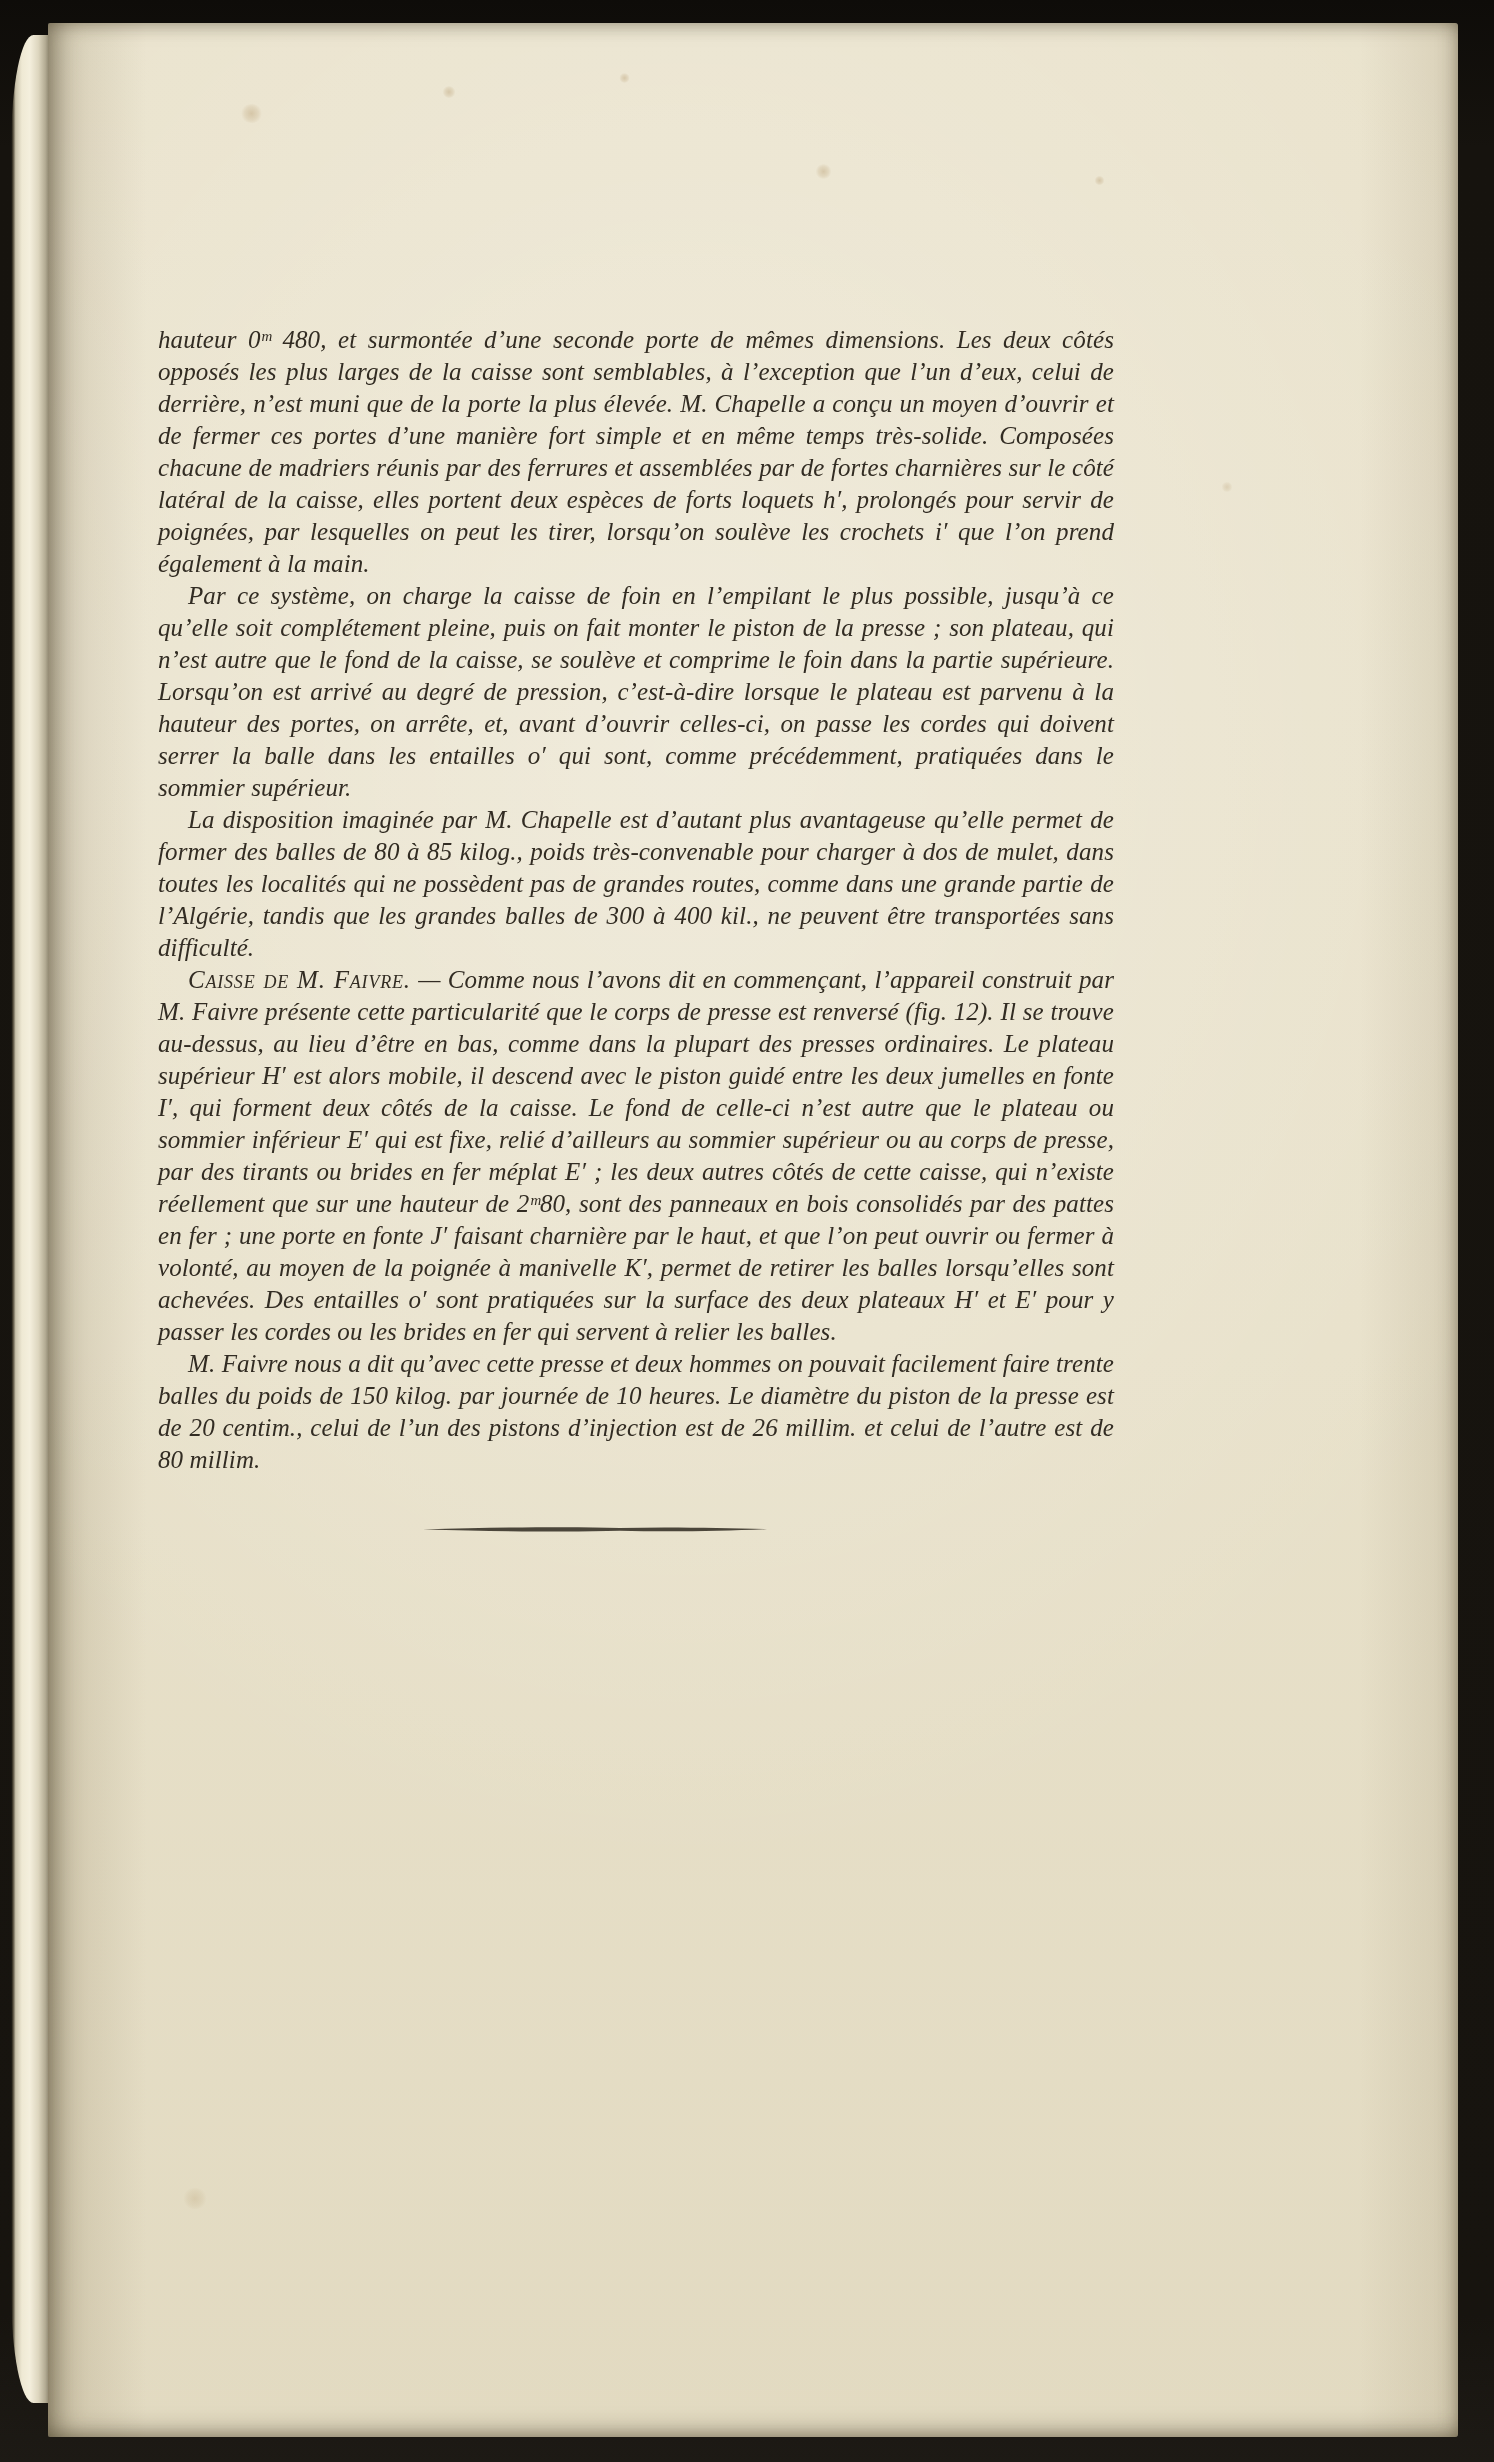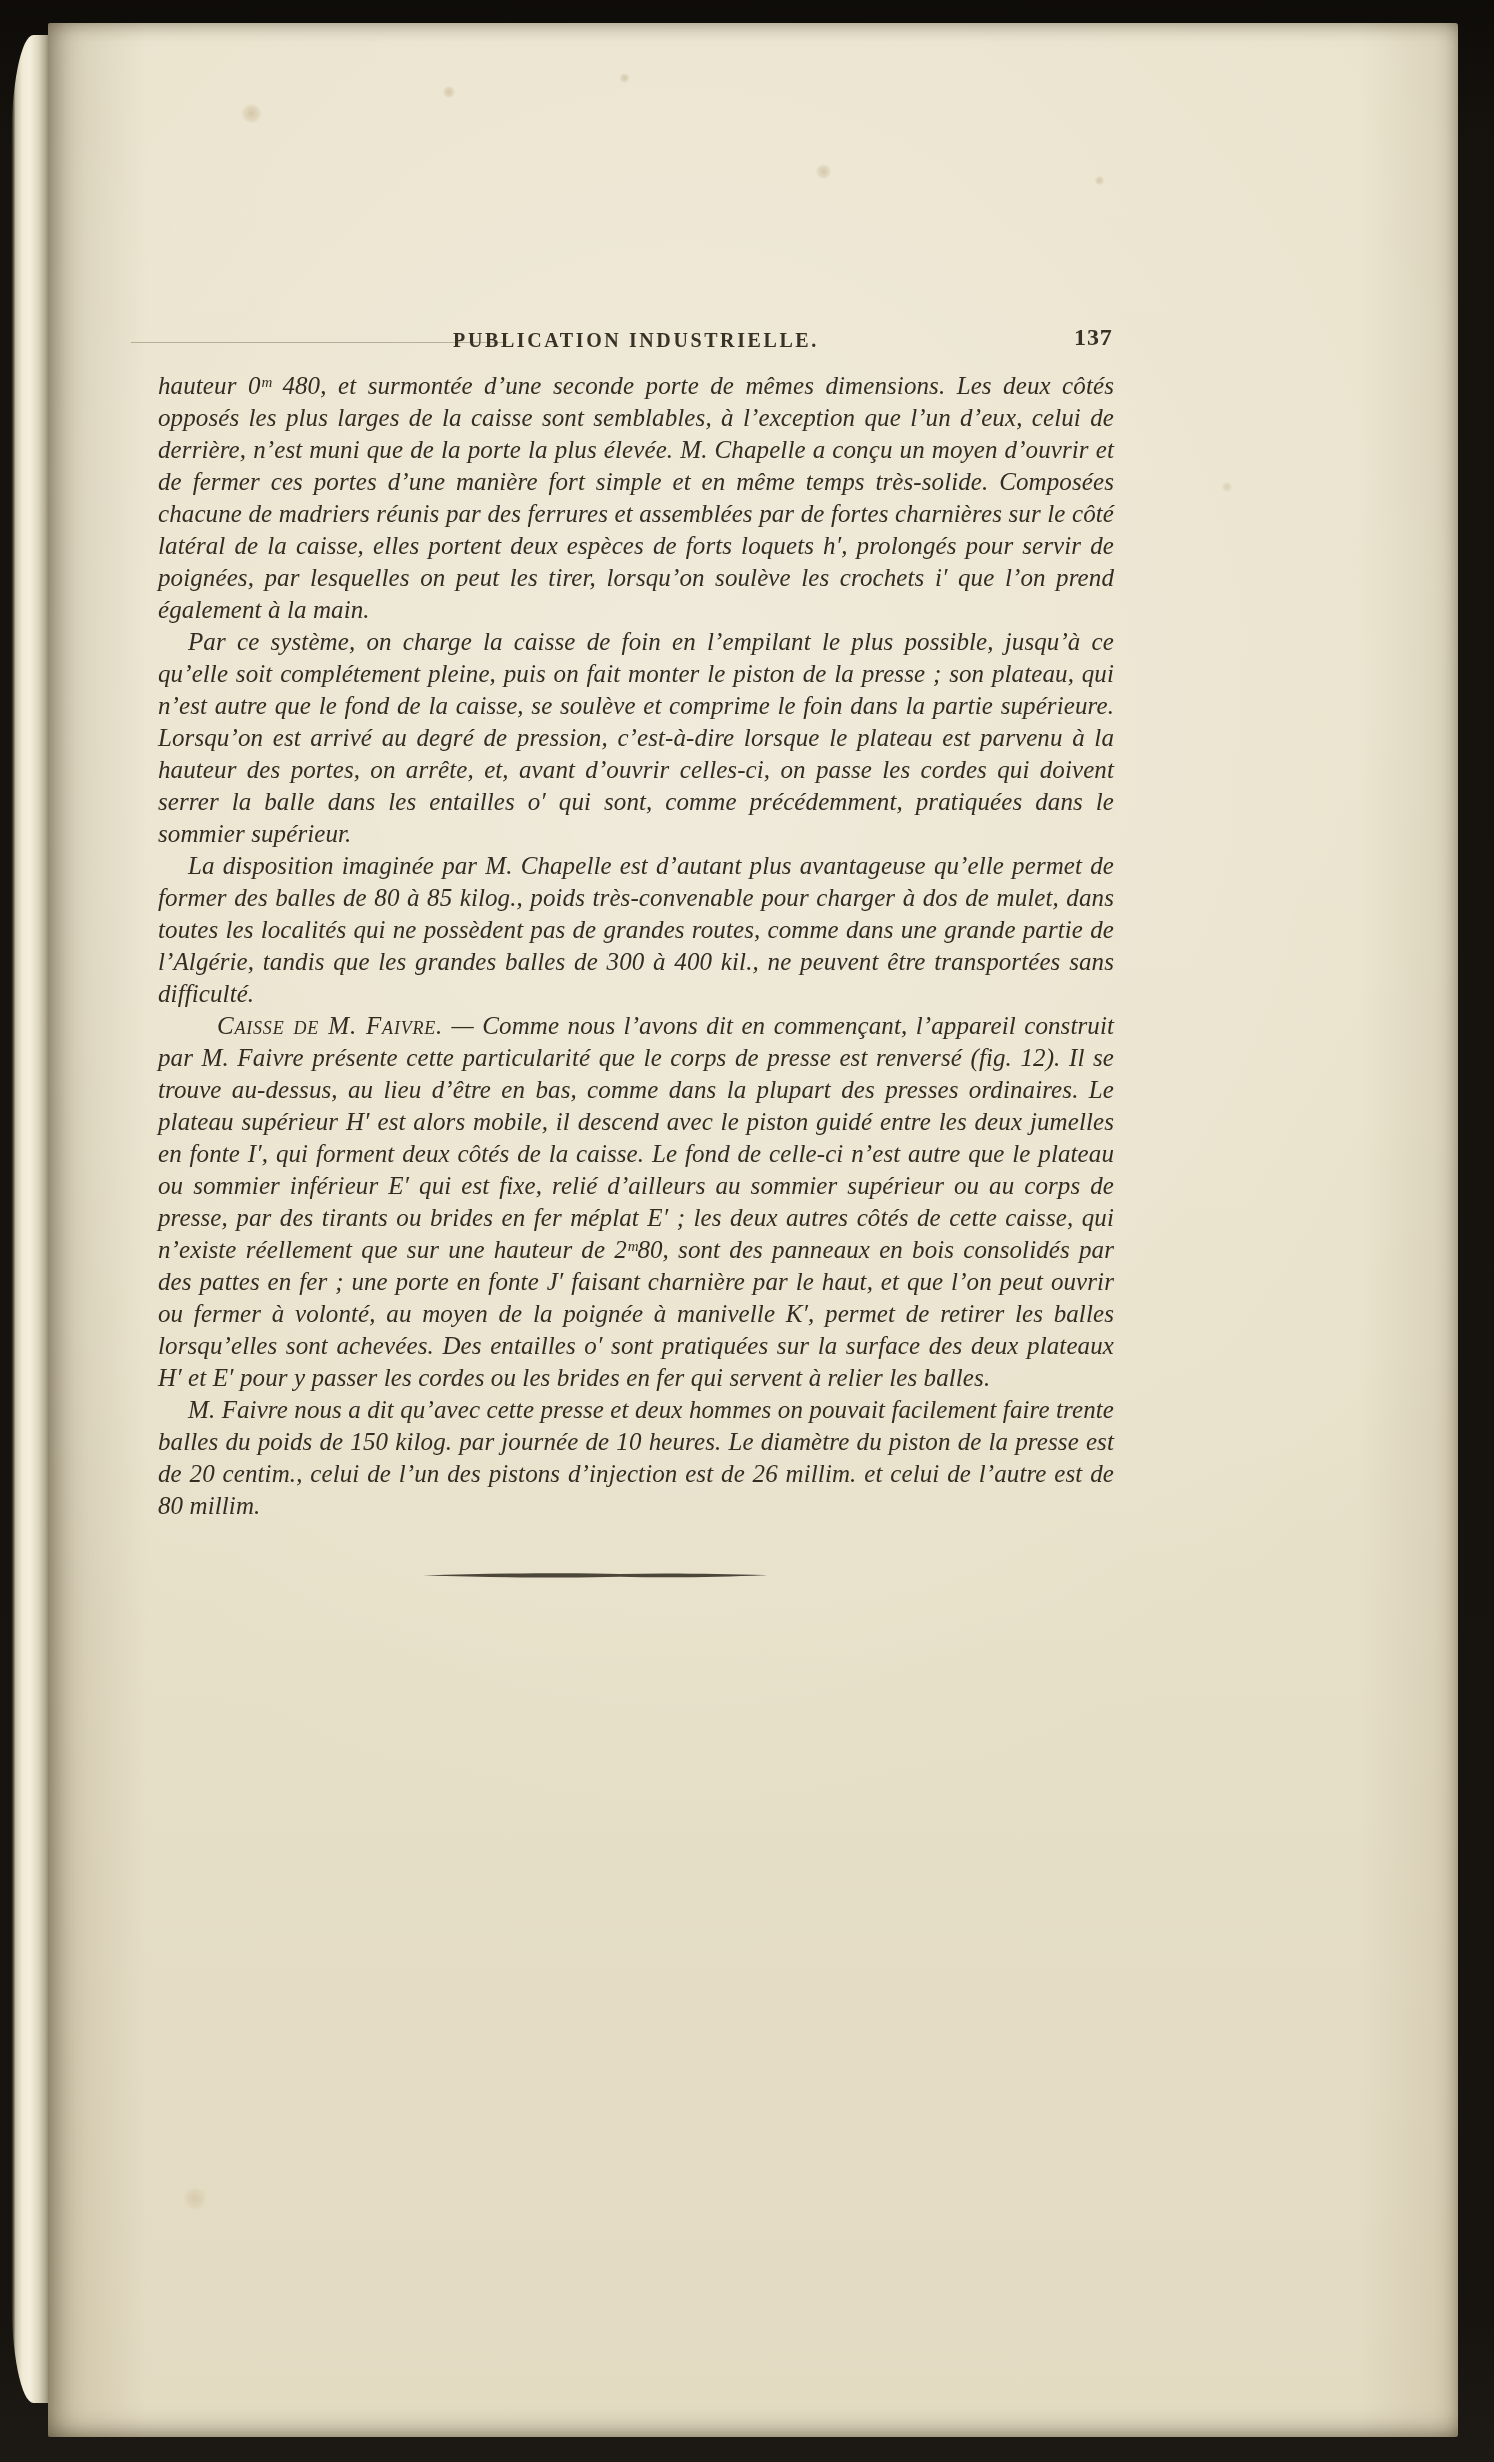--- a/index.html
+++ b/index.html
@@ -122,21 +122,20 @@
     text-indent: 30px;
     letter-spacing: 0.1px;
     font-style: italic;
   }
   .text-block p.first {
     text-indent: 0;
   }
   .lead-smallcaps {
     font-variant: small-caps;
     letter-spacing: 0.8px;
-    margin-left: 29px;
   }
 
   
   .divider {
     margin: 50px 0 0 265px;
     width: 344px;
     height: 6.8px;
   }
   .divider svg { display: block; }
   .divider path { fill: #3a342a; opacity: 0.9; }
@@ -155,25 +154,20 @@
     <div class="stain" style="left:192px; top:81px; width:22.5px; height:19.5px;"></div>
     <div class="stain" style="left:394px; top:63px; width:13.5px; height:12px;"></div>
     <div class="stain" style="left:571px; top:50px; width:10.5px; height:10.5px;"></div>
     <div class="stain" style="left:767px; top:141px; width:16.5px; height:15px;"></div>
     <div class="stain" style="left:1046px; top:153px; width:10.5px; height:9.8px;"></div>
     <div class="stain" style="left:134px; top:2165px; width:25.6px; height:21px; opacity:.6;"></div>
     <div class="stain" style="left:1173px; top:459px; width:12px; height:10.5px; opacity:.7;"></div>
 
     <div class="text-block">
 
-      <div class="running-head">
-        <div class="head-rule"></div>
-        <span class="title">PUBLICATION INDUSTRIELLE.</span>
-        <span class="page-number">137</span>
-      </div>
 
       <p class="first">hauteur 0ᵐ 480, et surmontée d’une seconde porte de mêmes dimensions. Les deux côtés opposés les plus larges de la caisse sont semblables, à l’exception que l’un d’eux, celui de derrière, n’est muni que de la porte la plus élevée. M. Chapelle a conçu un moyen d’ouvrir et de fermer ces portes d’une manière fort simple et en même temps très-solide. Composées chacune de madriers réunis par des ferrures et assemblées par de fortes charnières sur le côté latéral de la caisse, elles portent deux espèces de forts loquets h′, prolongés pour servir de poignées, par lesquelles on peut les tirer, lorsqu’on soulève les crochets i′ que l’on prend également à la main.</p>
       <p>Par ce système, on charge la caisse de foin en l’empilant le plus possible, jusqu’à ce qu’elle soit complétement pleine, puis on fait monter le piston de la presse ; son plateau, qui n’est autre que le fond de la caisse, se soulève et comprime le foin dans la partie supérieure. Lorsqu’on est arrivé au degré de pression, c’est-à-dire lorsque le plateau est parvenu à la hauteur des portes, on arrête, et, avant d’ouvrir celles-ci, on passe les cordes qui doivent serrer la balle dans les entailles o′ qui sont, comme précédemment, pratiquées dans le sommier supérieur.</p>
       <p>La disposition imaginée par M. Chapelle est d’autant plus avantageuse qu’elle permet de former des balles de 80 à 85 kilog., poids très-convenable pour charger à dos de mulet, dans toutes les localités qui ne possèdent pas de grandes routes, comme dans une grande partie de l’Algérie, tandis que les grandes balles de 300 à 400 kil., ne peuvent être transportées sans difficulté.</p>
       <p><span class="lead-smallcaps">Caisse de M. Faivre.</span><span> — Comme nous l’avons dit en commençant, l’appareil construit par M. Faivre présente cette particularité que le corps de presse est renversé (fig. 12). Il se trouve au-dessus, au lieu d’être en bas, comme dans la plupart des presses ordinaires. Le plateau supérieur H′ est alors mobile, il descend avec le piston guidé entre les deux jumelles en fonte I′, qui forment deux côtés de la caisse. Le fond de celle-ci n’est autre que le plateau ou sommier inférieur E′ qui est fixe, relié d’ailleurs au sommier supérieur ou au corps de presse, par des tirants ou brides en fer méplat E′ ; les deux autres côtés de cette caisse, qui n’existe réellement que sur une hauteur de 2ᵐ80, sont des panneaux en bois consolidés par des pattes en fer ; une porte en fonte J′ faisant charnière par le haut, et que l’on peut ouvrir ou fermer à volonté, au moyen de la poignée à manivelle K′, permet de retirer les balles lorsqu’elles sont achevées. Des entailles o′ sont pratiquées sur la surface des deux plateaux H′ et E′ pour y passer les cordes ou les brides en fer qui servent à relier les balles.</span></p>
       <p>M. Faivre nous a dit qu’avec cette presse et deux hommes on pouvait facilement faire trente balles du poids de 150 kilog. par journée de 10 heures. Le diamètre du piston de la presse est de 20 centim., celui de l’un des pistons d’injection est de 26 millim. et celui de l’autre est de 80 millim.</p>
 
       <div class="divider">
         <svg width="344" height="6.8" viewBox="0 0 458 9" xmlns="http://www.w3.org/2000/svg">
           <path d="M0 4.5 C 110 1.6, 200 0.6, 262 2.6 C 330 0.9, 400 2.6, 458 4.2 C 400 6.8, 330 8.0, 262 6.4 C 200 8.4, 110 7.4, 0 4.5 Z"></path>

